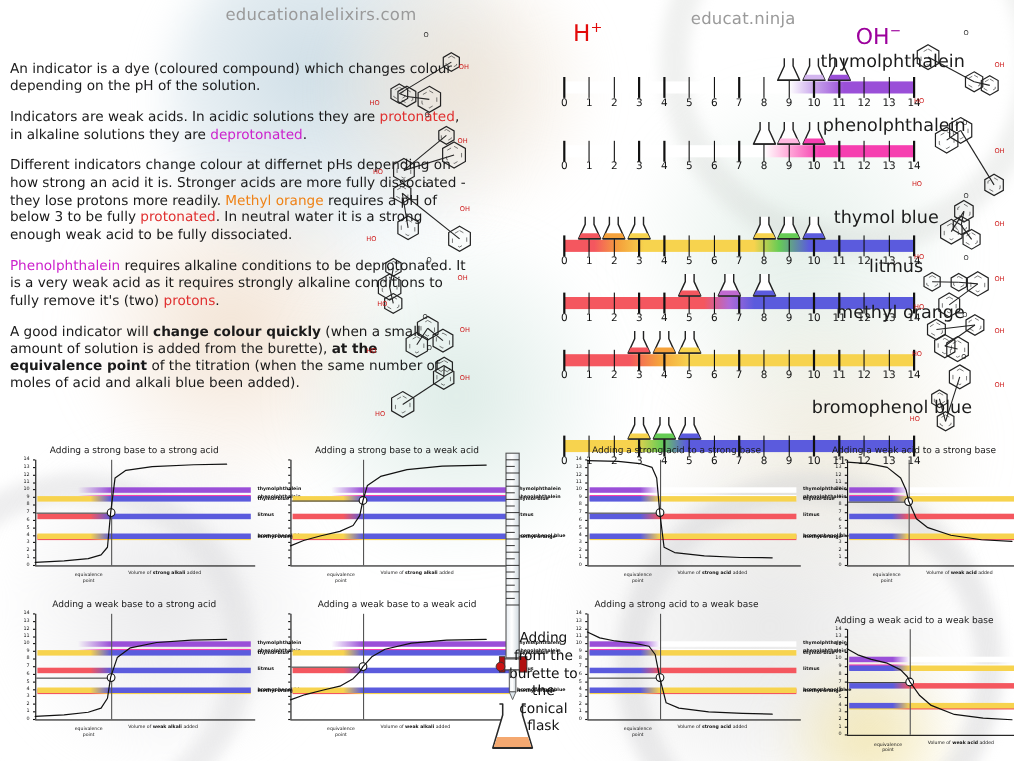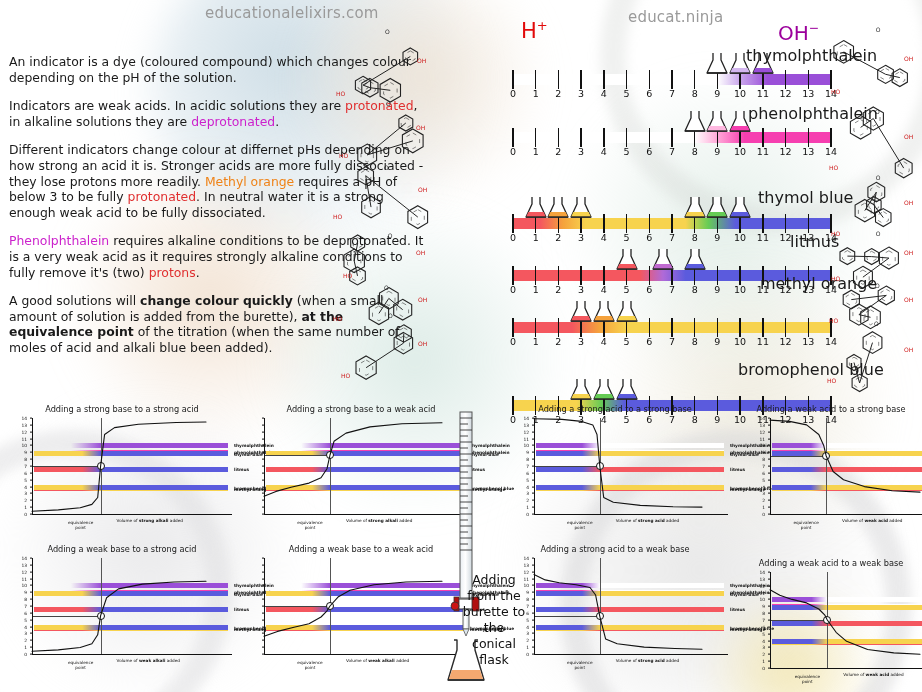--- a/index.html
+++ b/index.html
@@ -111,21 +111,21 @@
 
 
   <div id="hplus"><span>H</span><sup>+</sup></div>
   <div id="ohminus"><span>OH</span><sup>−</sup></div>
 
   <div id="body-copy">
     <p><span>An indicator is a dye (coloured compound) which changes colour depending on the pH of the solution.</span></p>
     <p><span>Indicators are weak acids. In acidic solutions they are </span><span class="crimson">protonated</span><span>, in alkaline solutions they are </span><span class="mag">deprotonated</span><span>.</span></p>
     <p><span>Different indicators change colour at differnet pHs depending on how strong an acid it is. Stronger acids are more fully dissociated - they lose protons more readily. </span><span class="orange">Methyl orange</span><span> requires a pH of below 3 to be fully </span><span class="crimson">protonated</span><span>. In neutral water it is a strong enough weak acid to be fully dissociated.</span></p>
     <p><span class="mag">Phenolphthalein</span><span> requires alkaline conditions to be deprotonated. It is a very weak acid as it requires strongly alkaline conditions to fully remove it's (two) </span><span class="crimson">protons</span><span>.</span></p>
-    <p><span>A good solutions will </span><b>change colour quickly</b><span> (when a small amount of solution is added from the burette), </span><b>at the equivalence point</b><span> of the titration (when the same number of moles of acid and alkali blue been added).</span></p>
+    <p><span>A good indicator will </span><b>change colour quickly</b><span> (when a small amount of solution is added from the burette), </span><b>at the equivalence point</b><span> of the titration (when the same number of moles of acid and alkali blue been added).</span></p>
   </div>
 
   <div id="scales-host">
       <div class="scale" style="left: 513px; top: 52px;">
         <div class="bar" style="background:linear-gradient(90deg,#ffffff 0%,#ffffff 64.29%,#c9a6ec 71.43%,#9a4fd8 80.00%,#9a4fd8 100%)"></div>
         <div class="ticks">
           <i style="left:-0.8px"></i>
           <i style="left:21.9px"></i>
           <i style="left:44.6px"></i>
           <i style="left:67.3px"></i>

